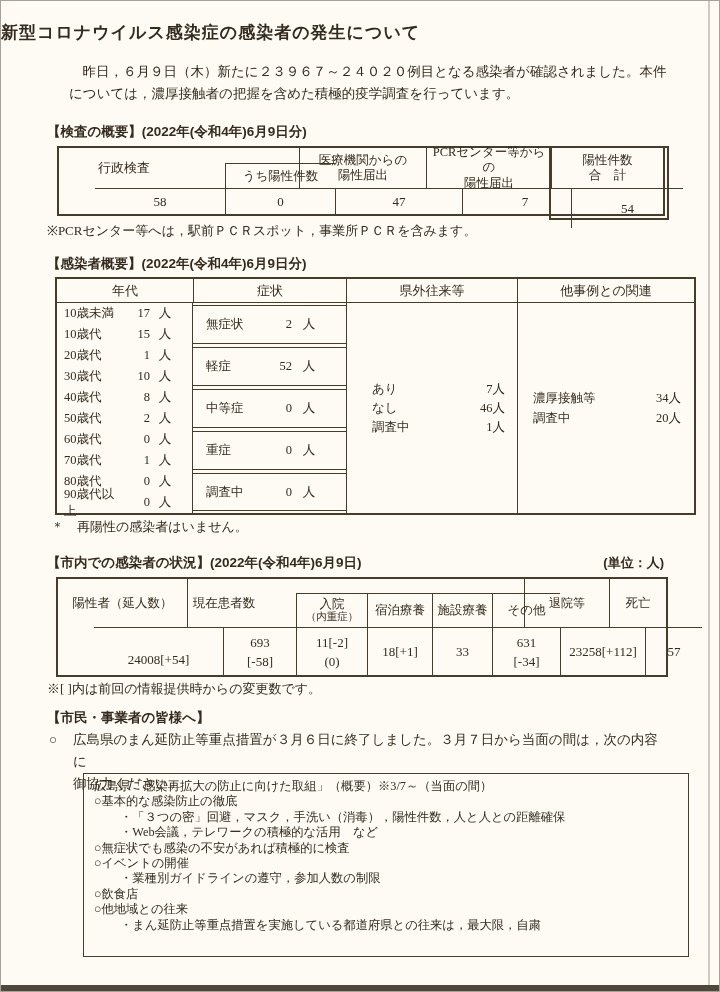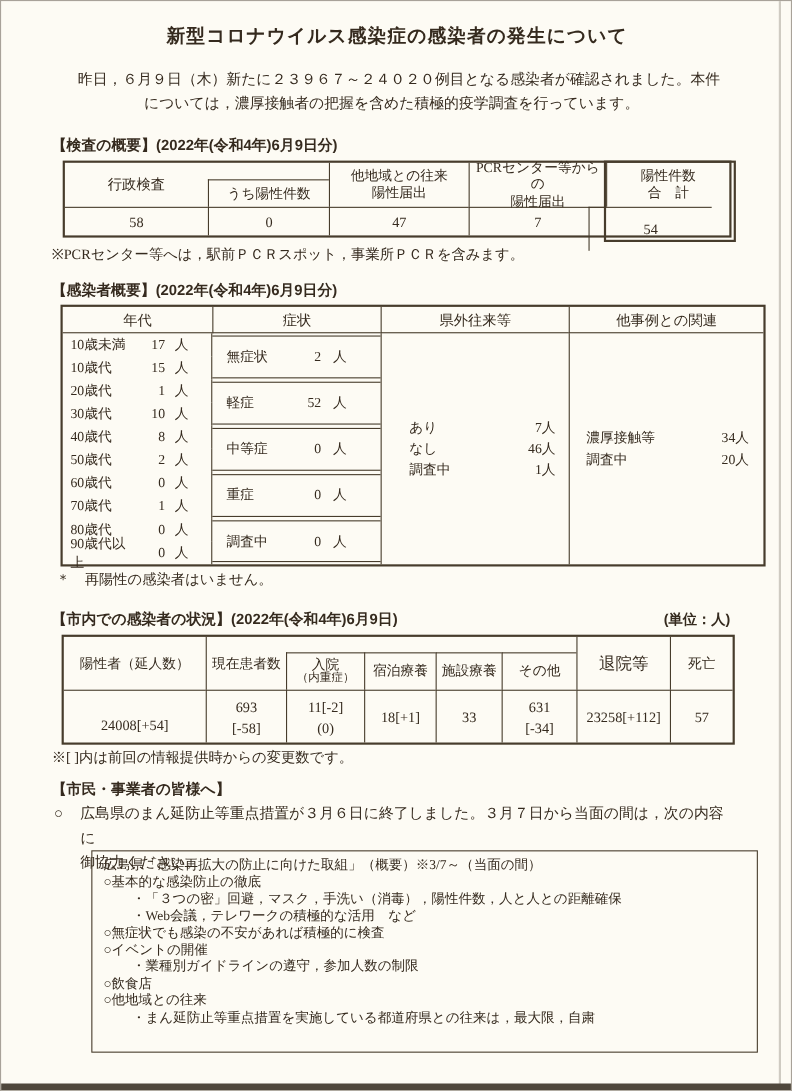--- a/index.html
+++ b/index.html
@@ -14,44 +14,44 @@
     background:var(--bg);
     color:var(--tx);
     border:1px solid #a8a299;
     box-sizing:border-box;
     overflow:hidden;
     font-family:"Liberation Serif","DejaVu Serif",serif;
     font-size:13px;
   }
   .abs{position:absolute;box-sizing:border-box;}
   .title{
-    left:0;top:20px;width:720px;text-align:center;
+    left:0;top:20px;width:720px;
     font-family:"Liberation Sans","DejaVu Sans",sans-serif;
     font-weight:bold;font-size:17px;letter-spacing:1px;
   }
-  .intro{left:52px;top:60px;width:606px;font-size:13.5px;line-height:22px;text-align:center;}
+  .intro{left:68px;top:60px;width:606px;font-size:13.5px;line-height:22px;}
   .sec{
     left:46px;
     font-family:"Liberation Sans","DejaVu Sans",sans-serif;
     font-weight:bold;font-size:13.5px;
   }
   .unit-label{
     top:553px;left:463px;width:200px;text-align:right;
     font-family:"Liberation Sans","DejaVu Sans",sans-serif;
     font-weight:bold;font-size:13px;
   }
   .note{left:46px;font-size:13px;}
   .tbl{position:absolute;border:2px solid var(--bd);}
   .cell{
     position:absolute;box-sizing:border-box;
     display:flex;align-items:center;justify-content:center;
     text-align:center;font-size:13px;
   }
   .bL{border-left:1px solid var(--bd);}
-  .bT{border-top:1px solid var(--bd);}
+  .bT{border-top:1px solid var(--bd);margin-left:36px;}
   .ml{white-space:pre-line;line-height:15.5px;font-size:12.5px;}
   .thickbox{position:absolute;border:2px solid var(--bd);pointer-events:none;}
   
   .arow{
     position:absolute;left:0;width:136px;height:21px;
     display:flex;align-items:center;
     padding:0 14px 0 7px;box-sizing:border-box;
     border-right:1px solid var(--bd);font-size:12.5px;
   }
   .arow .lb{flex:1;text-align:left;}
@@ -100,21 +100,21 @@
     <div>については，濃厚接触者の把握を含めた積極的疫学調査を行っています。</div>
   </div>
 
   <div class="abs sec" style="top:122px">
     <span>【検査の概要】</span><span>(2022年(令和4年)6月9日分)</span>
   </div>
 
   <div class="tbl" style="left:56px;top:145px;width:604px;height:66px">
     <div class="cell" style="left:0;top:0;width:130px;height:40px">行政検査</div>
     <div class="cell bL bT" style="left:130px;top:15px;width:110px;height:25px;font-size:12.5px">うち陽性件数</div>
-    <div class="cell bL ml" style="left:240px;top:0;width:127px;height:40px">他地域との往来
+    <div class="cell bL ml" style="left:240px;top:0;width:127px;height:40px">医療機関からの
 陽性届出</div>
     <div class="cell bL ml" style="left:367px;top:0;width:125px;height:40px">PCRセンター等からの
 陽性届出</div>
     <div class="cell bL ml" style="left:492px;top:0;width:112px;height:40px">陽性件数
 合　計</div>
 
     <div class="cell bT" style="left:0;top:40px;width:130px;height:26px">58</div>
     <div class="cell bT bL" style="left:130px;top:40px;width:110px;height:26px">0</div>
     <div class="cell bT bL" style="left:240px;top:40px;width:127px;height:26px">47</div>
     <div class="cell bT bL" style="left:367px;top:40px;width:125px;height:26px">7</div>
@@ -252,21 +252,21 @@
       <span>（延人数）</span>
     </div>
     <div class="cell bL" style="left:129px;top:0;width:73px;height:48px;font-size:12.5px">現在患者数</div>
     <div class="cell bL bT" style="left:202px;top:14px;width:71px;height:34px;flex-direction:column;line-height:13px;font-size:12.5px">
       <span>入院</span>
       <span class="subhead">（内重症）</span>
     </div>
     <div class="cell bL bT" style="left:273px;top:14px;width:65px;height:34px;font-size:12.5px">宿泊療養</div>
     <div class="cell bL bT" style="left:338px;top:14px;width:60px;height:34px;font-size:12.5px">施設療養</div>
     <div class="cell bL bT" style="left:398px;top:14px;width:68px;height:34px;font-size:12.5px">その他</div>
-    <div class="cell bL" style="left:466px;top:0;width:85px;height:48px;font-size:15px">退院等</div>
+    <div class="cell bL" style="left:466px;top:0;width:85px;height:48px;font-size:12px">退院等</div>
     <div class="cell bL" style="left:551px;top:0;width:57px;height:48px;font-size:12.5px">死亡</div>
 
     <div class="cell bT" style="left:0;top:48px;width:129px;height:64px">24008[+54]</div>
     <div class="cell bT bL v2" style="left:129px;top:48px;width:73px;height:48px">
       <span>693</span>
       <span>[-58]</span>
     </div>
     <div class="cell bT bL v2" style="left:202px;top:48px;width:71px;height:48px">
       <span>11[-2]</span>
       <span>(0)</span>

